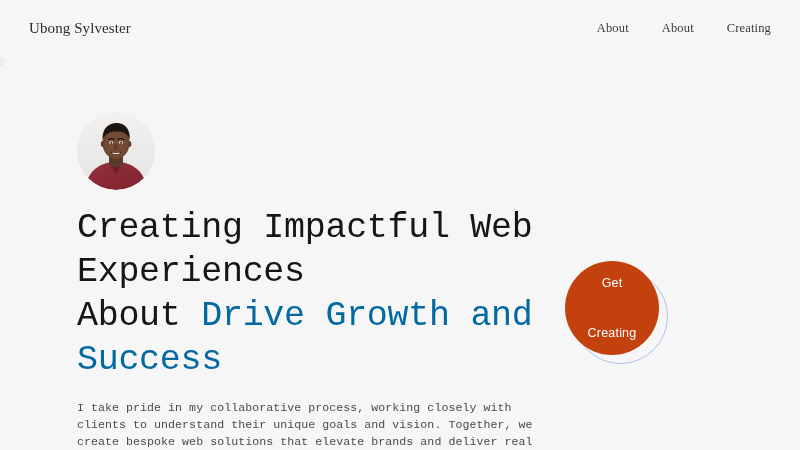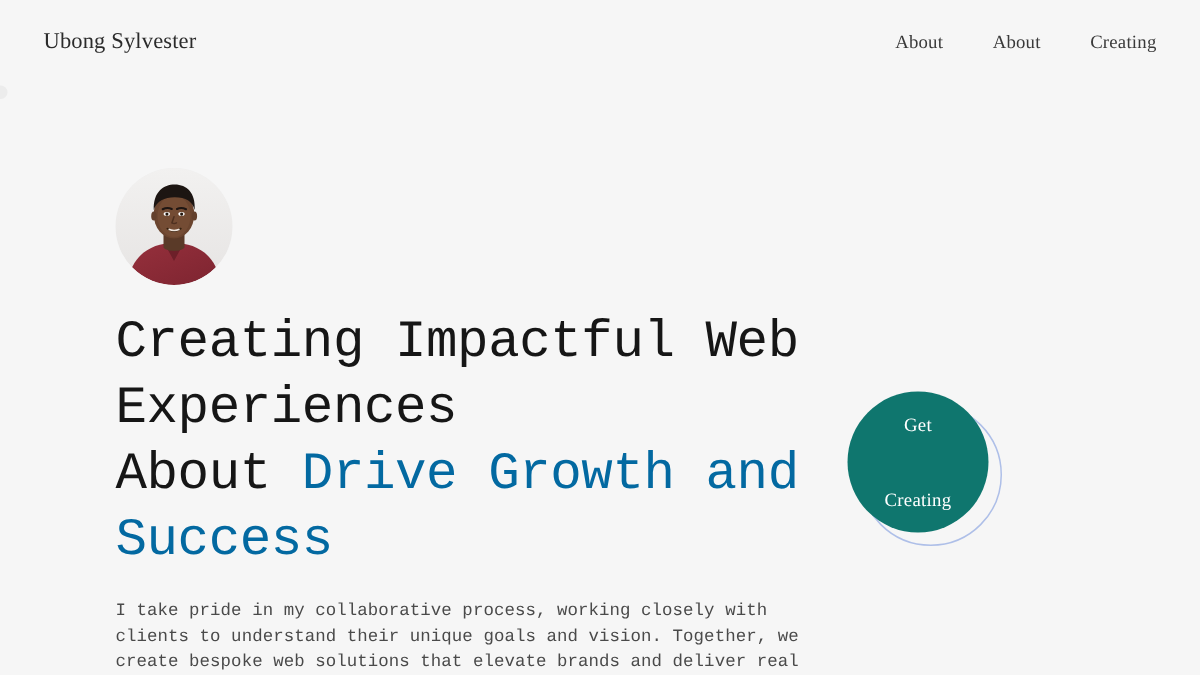--- a/index.html
+++ b/index.html
@@ -133,24 +133,24 @@
     border-radius: 50%;
     border: 1px solid #aebfe8;
   }
   .cta-button {
     position: absolute;
     left: 0;
     top: 0;
     width: 94px;
     height: 94px;
     border-radius: 50%;
-    background: #0f766e;
+    background: #c2410c;
     border: none;
     color: #ffffff;
-    font-family: Liberation Serif, serif;
+    font-family: Liberation Sans, sans-serif;
     font-size: 12.5px;
     line-height: 15px;
     letter-spacing: 0.2px;
     cursor: pointer;
     display: flex;
     flex-direction: column;
     align-items: center;
     justify-content: center;
     padding: 0;
     gap: 35px;

